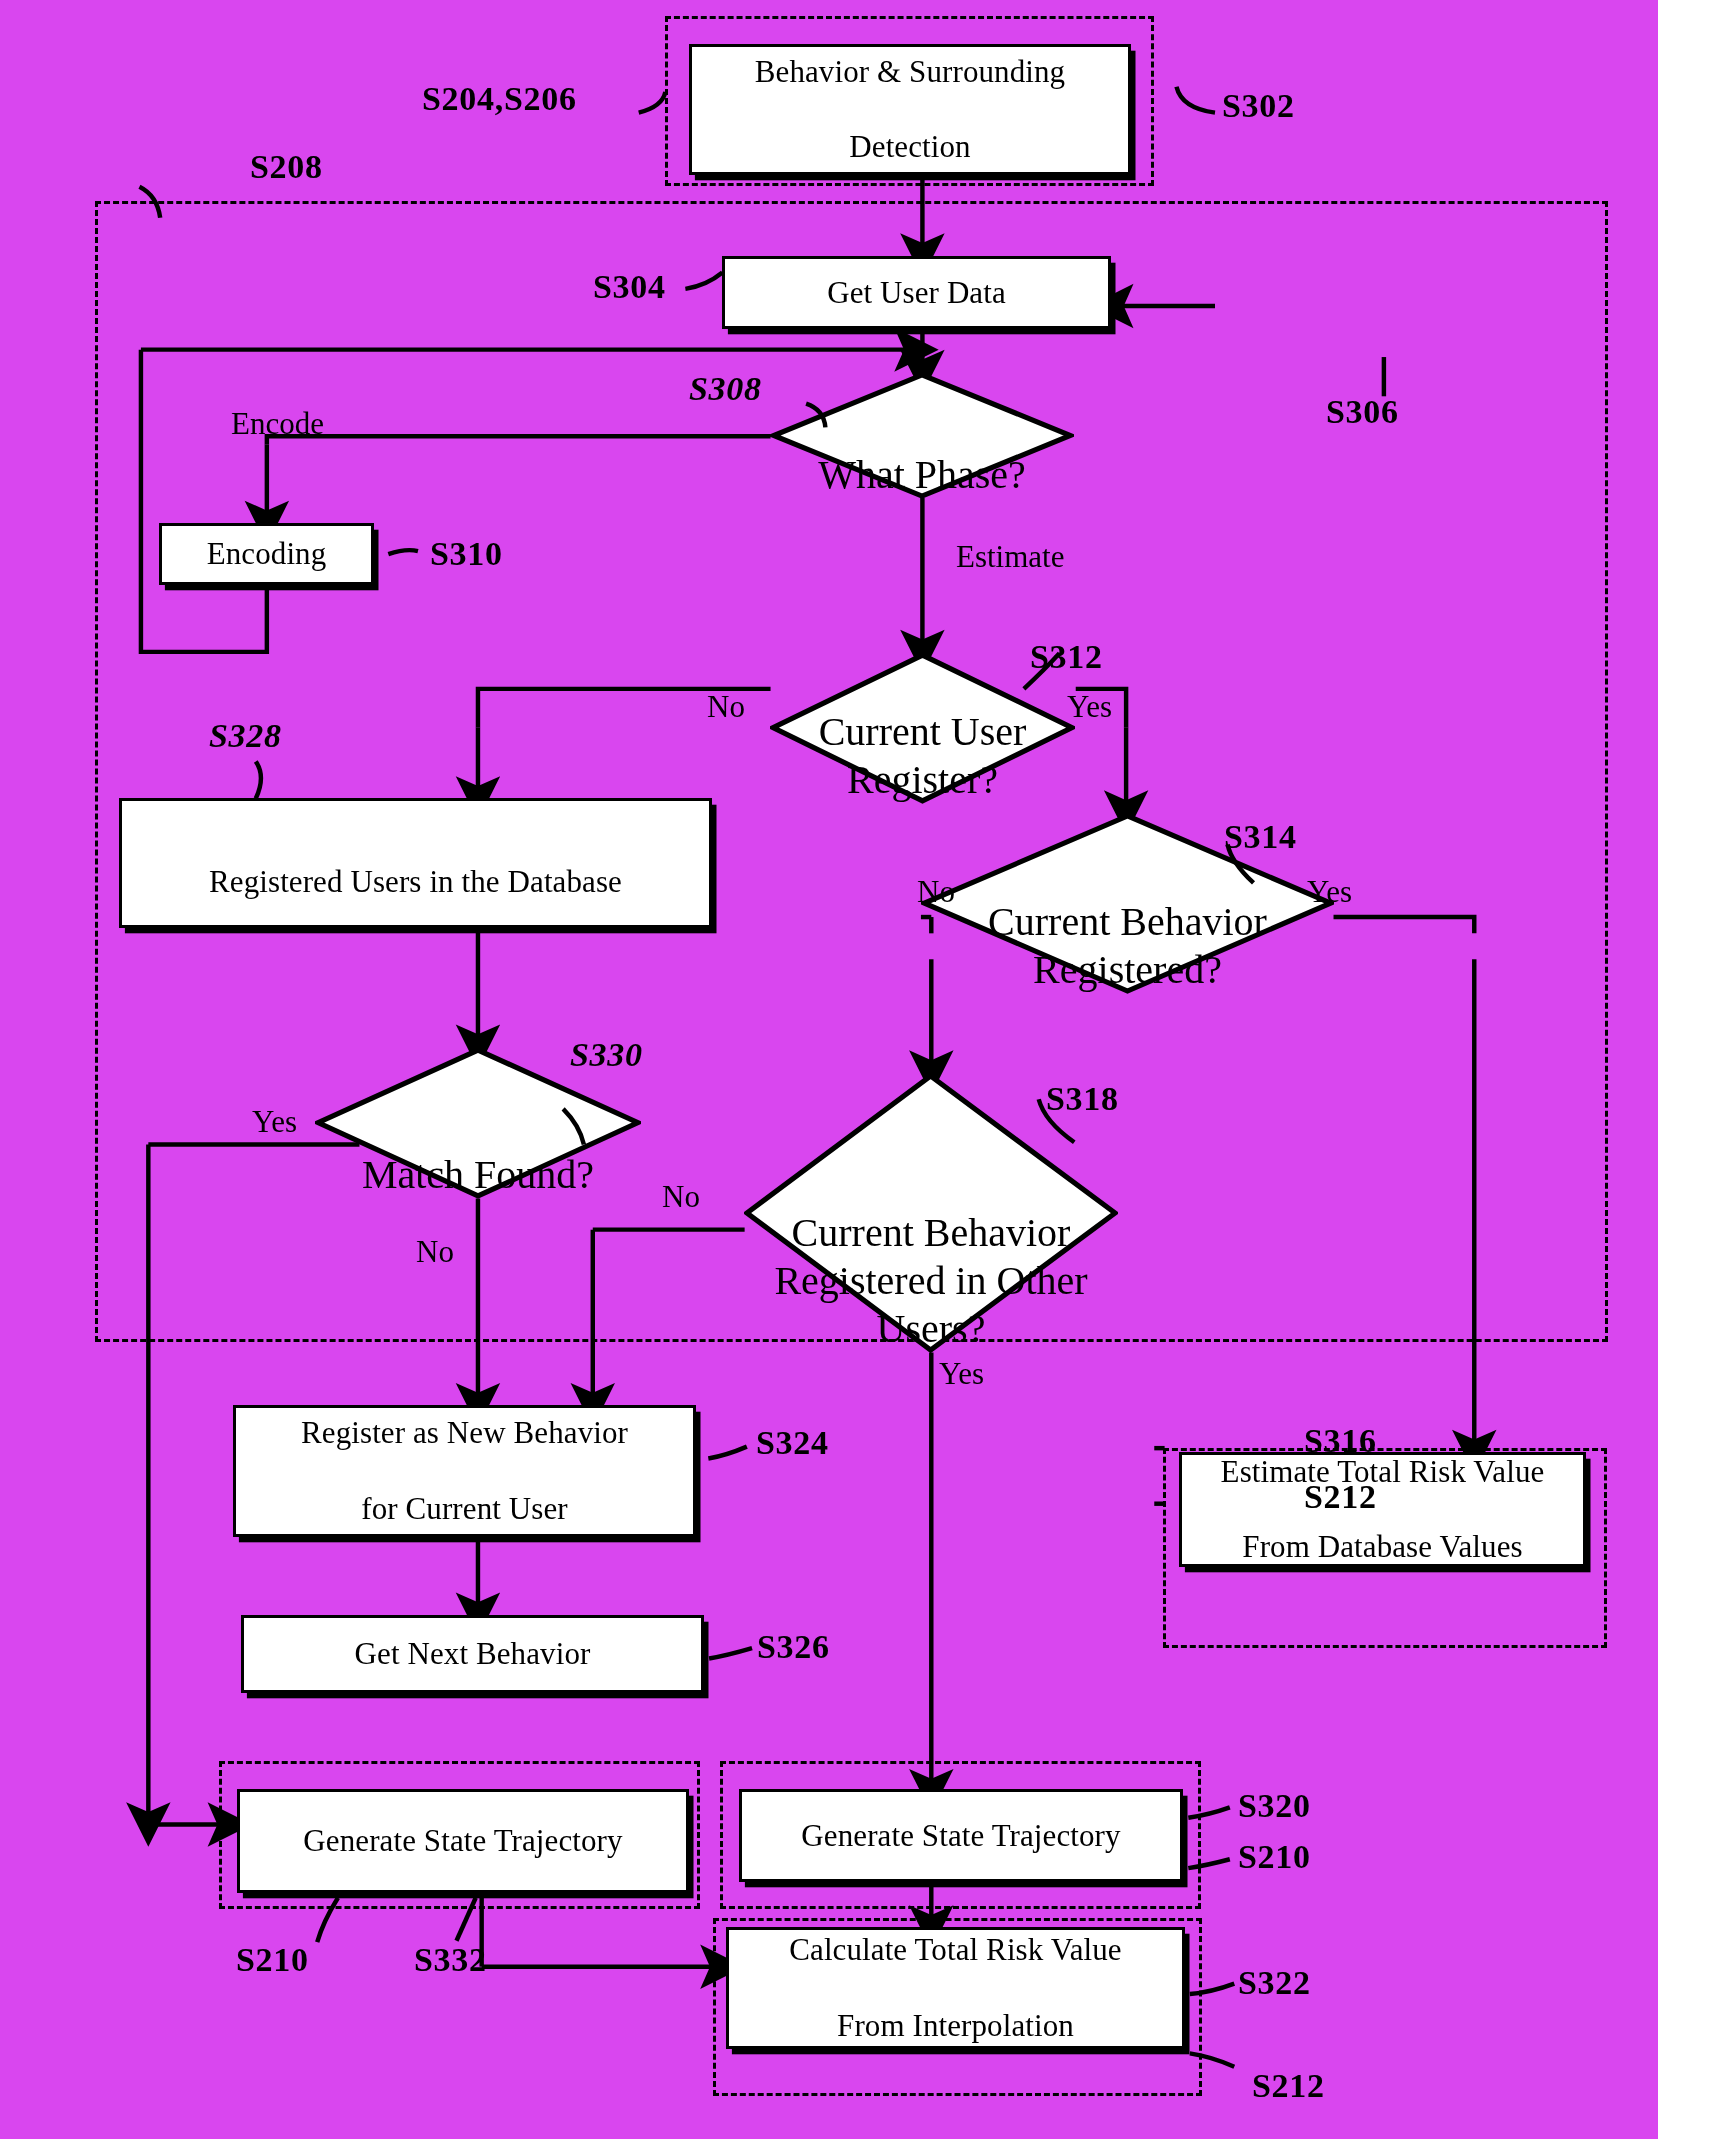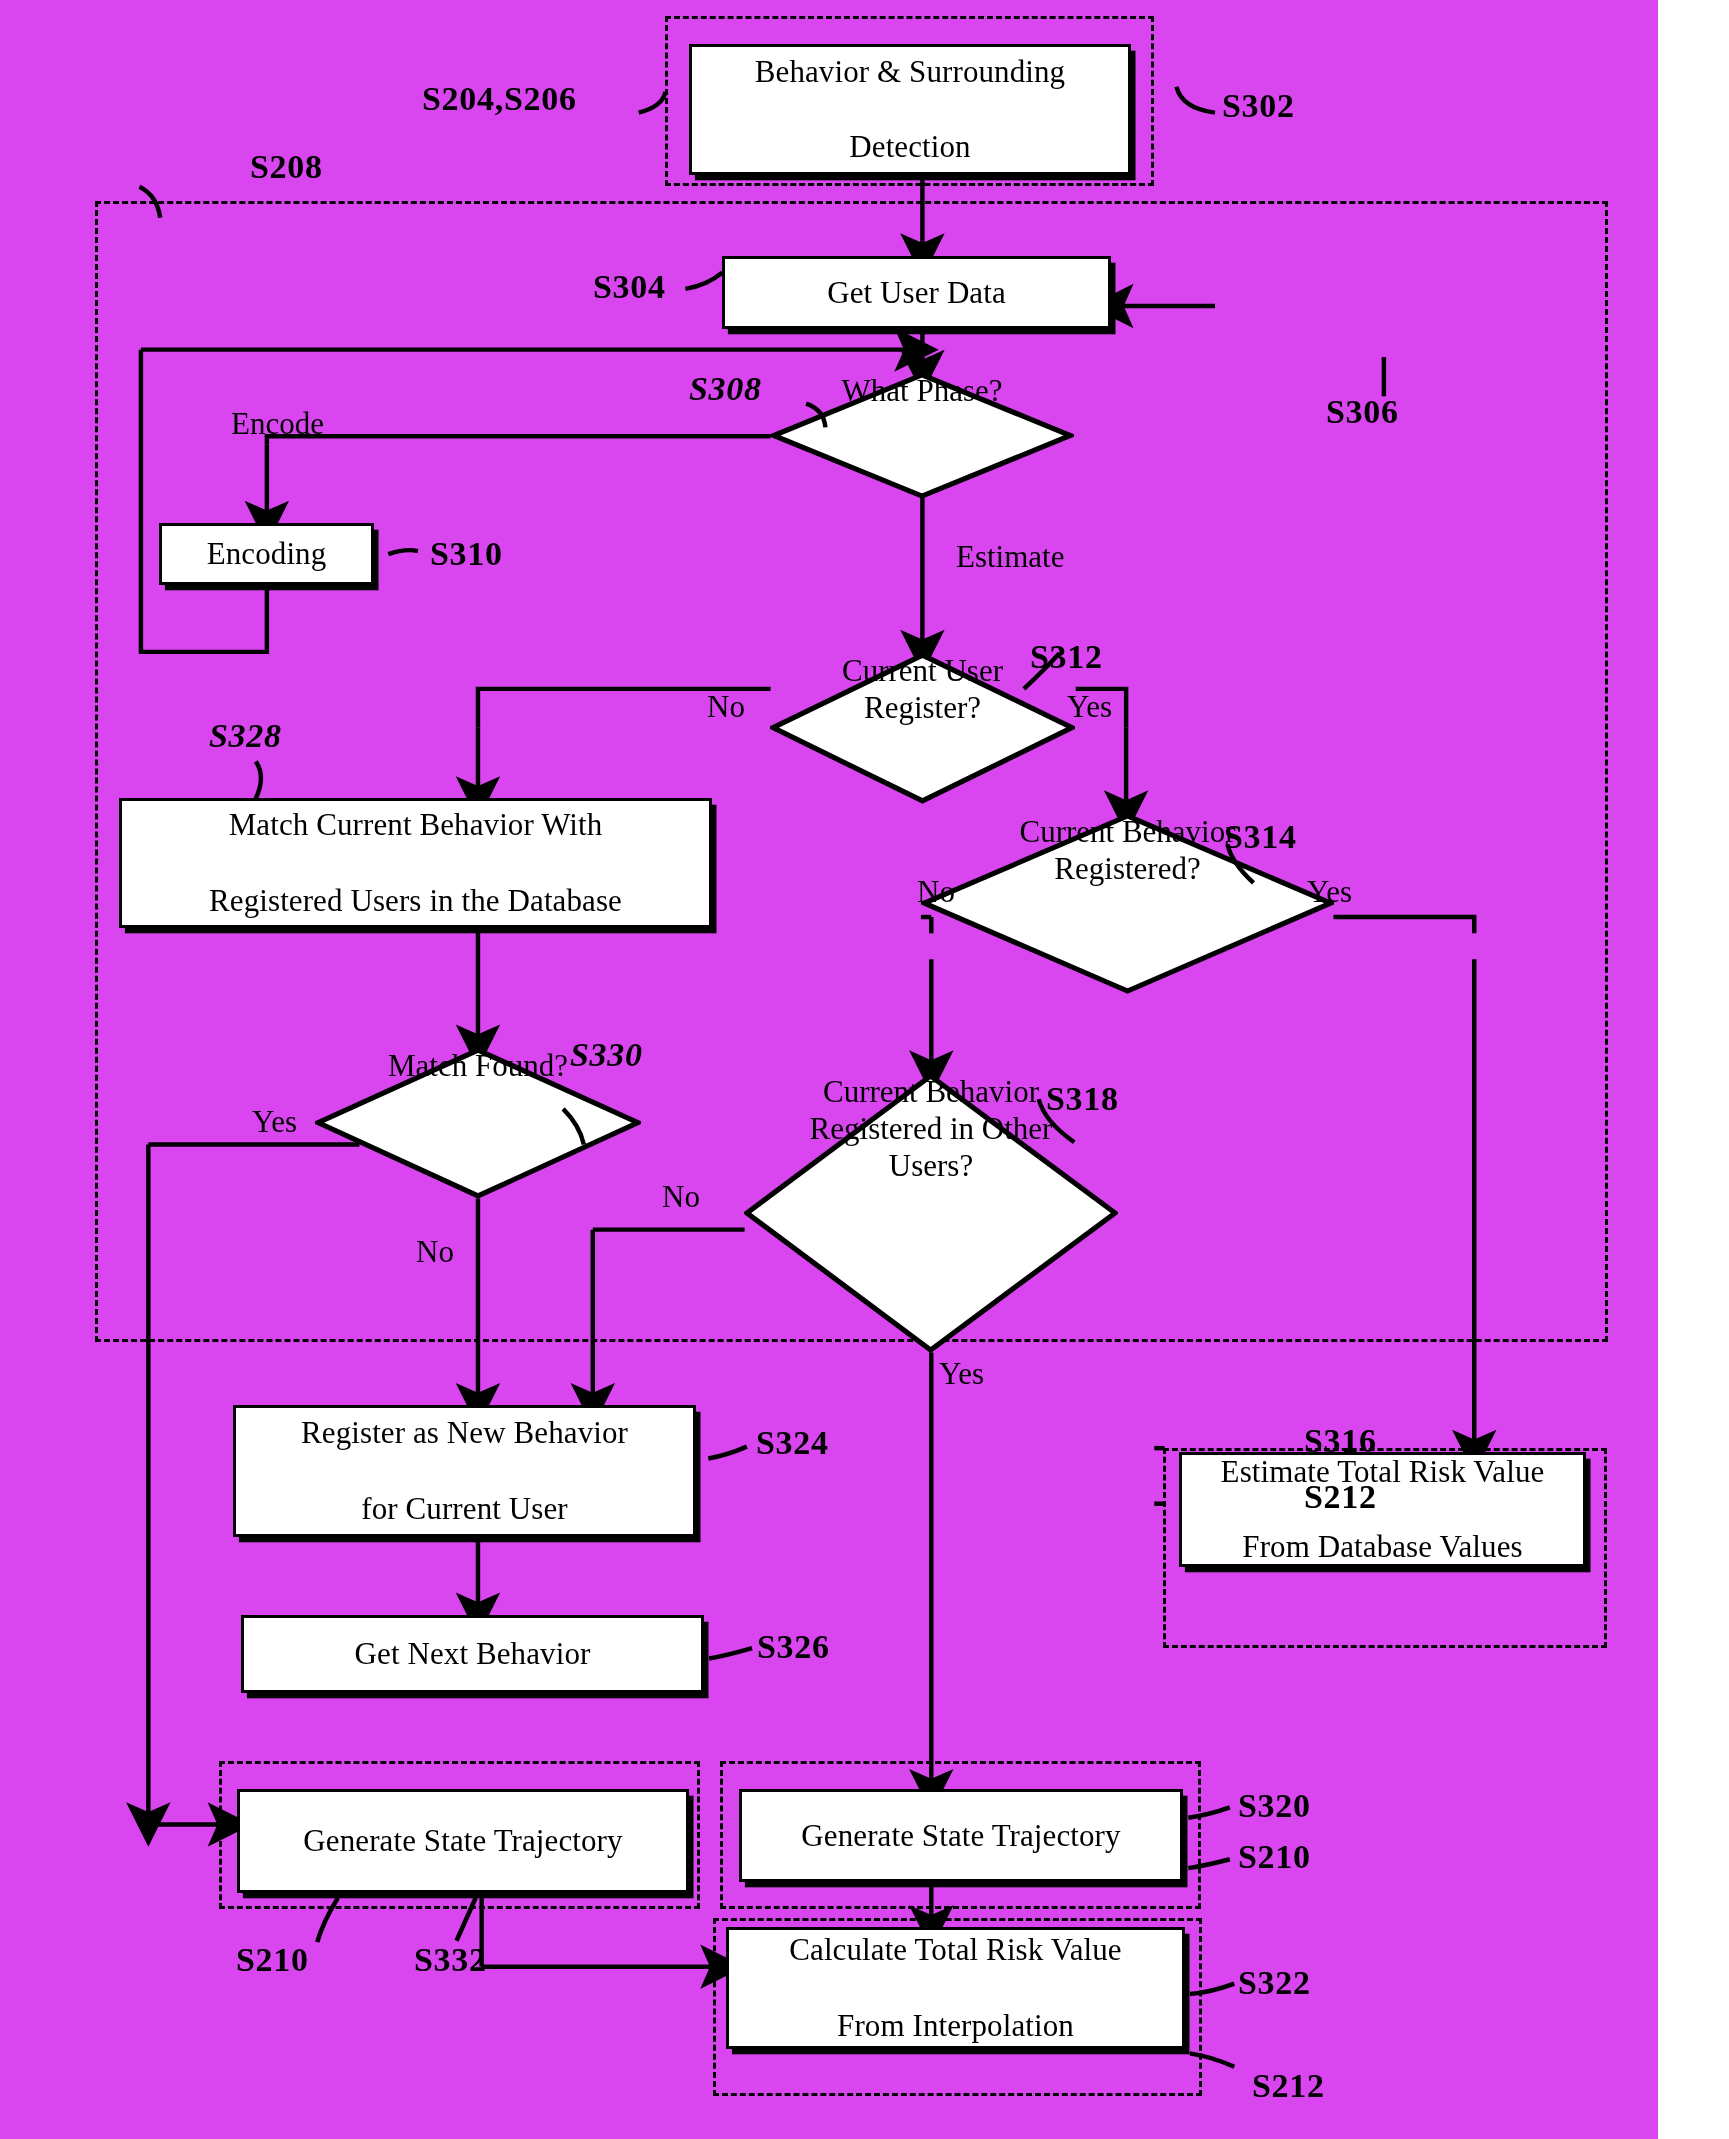--- a/index.html
+++ b/index.html
@@ -43,24 +43,24 @@
   .diamond {
     position: absolute;
     z-index: 5;
   }
   .diamond .dtext {
     position: absolute;
     left: 0; top: 0;
     width: 100%;
     height: 100%;
     display: flex;
-    align-items: flex-start;
+    align-items: flex-end;
     justify-content: center;
     text-align: center;
-    font-size: 31px;
+    font-size: 40px;
     line-height: 1.2;
     pointer-events: none;
   }
   
   .dash {
     position: absolute;
     box-sizing: border-box;
     border: 3px dashed #000;
     background: transparent;
     z-index: 2;
@@ -176,21 +176,21 @@
   <div class="pbox" style="left:722px; top:256px; width:389px; height:73px;">
     <span>Get User Data</span>
   </div>
 
 
   <div class="pbox" style="left:159px; top:523px; width:215px; height:62px;">
     <span>Encoding</span>
   </div>
 
   <div class="pbox" style="left:119px; top:798px; width:593px; height:130px;">
-    <span><span>Match Current Behavior With</span><br><span>Registered Users in the Database</span></span>
+    <span><br><span>Registered Users in the Database</span></span>
   </div>
 
   <div class="pbox" style="left:233px; top:1405px; width:463px; height:132px;">
     <span><span>Register as New Behavior</span><br><span>for Current User</span></span>
   </div>
 
   <div class="pbox" style="left:241px; top:1615px; width:463px; height:78px;">
     <span>Get Next Behavior</span>
   </div>
 

